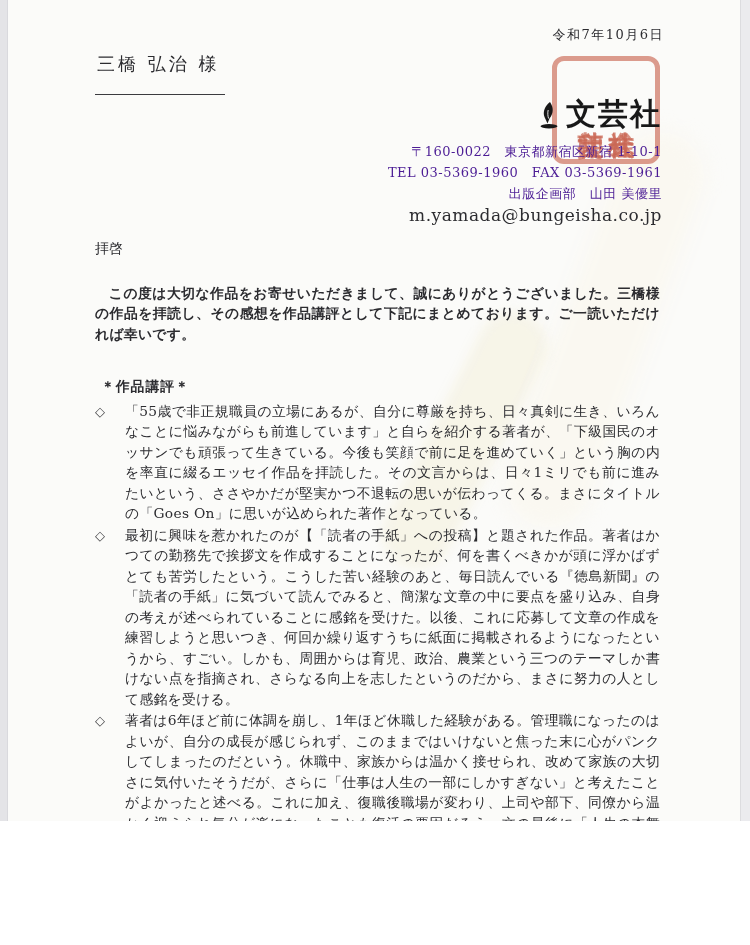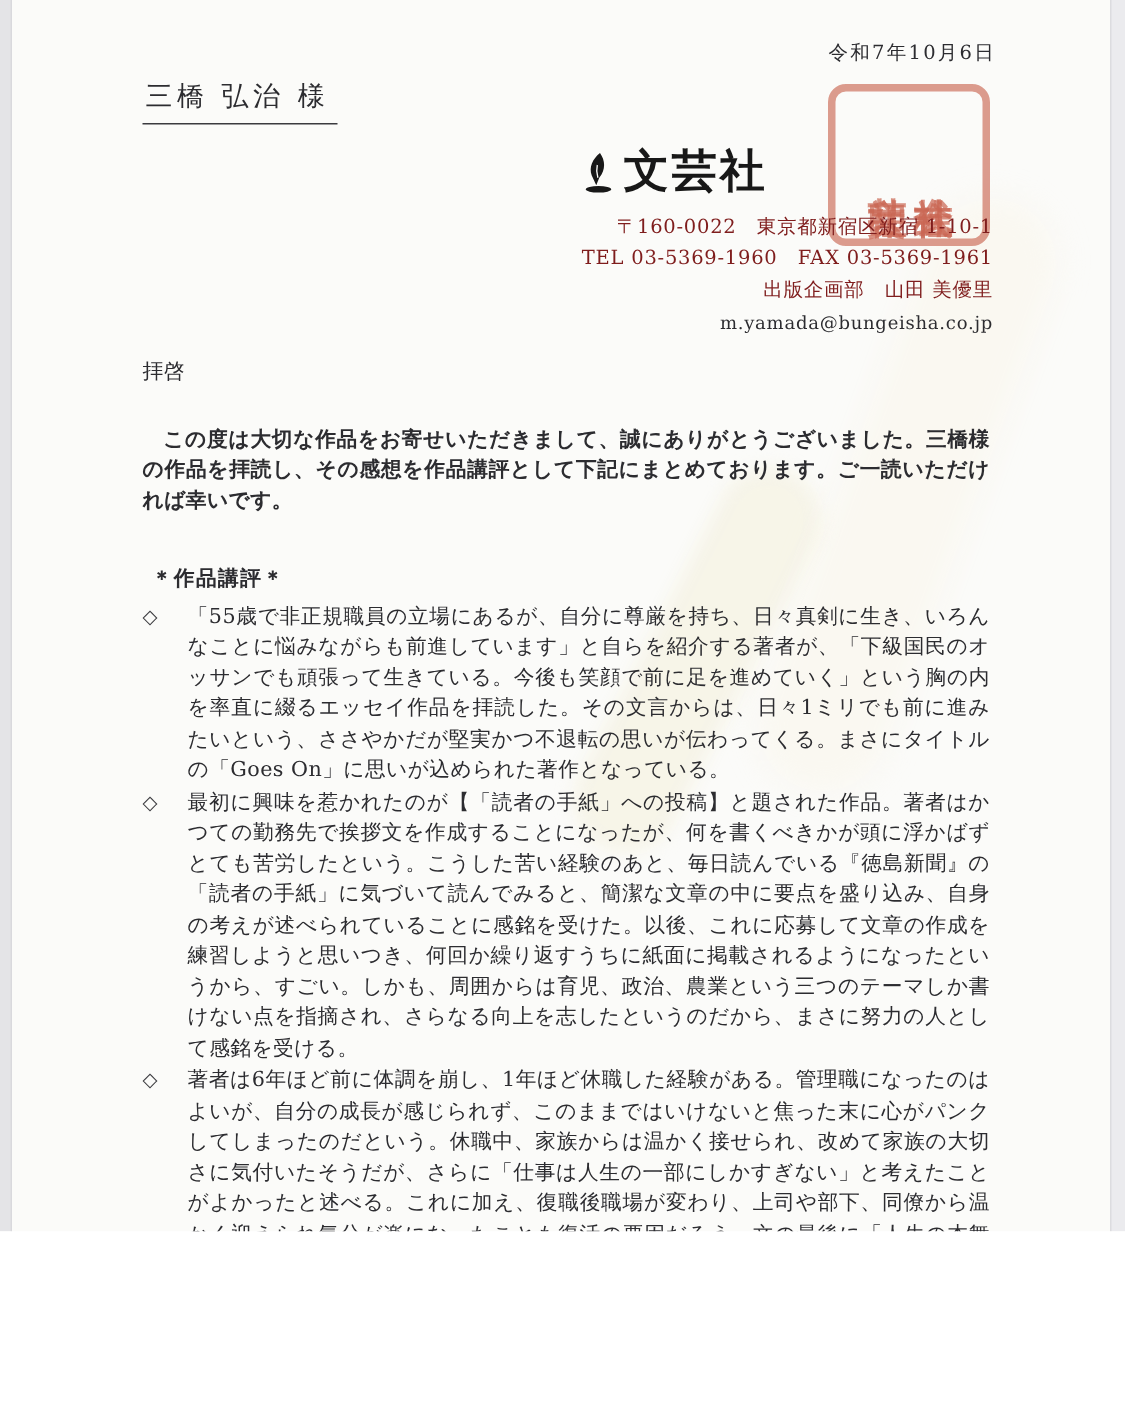--- a/index.html
+++ b/index.html
@@ -51,21 +51,21 @@
     position: absolute;
     top: 26px; right: 86px;
     font-size: 13px;
     letter-spacing: 1.5px;
   }
   .recipient {
     position: absolute;
     top: 52px; left: 95px;
     font-size: 18px;
     letter-spacing: 3px;
-    padding: 0 6px 6px 2px;
+    padding: 0 6px 18px 2px;
     border-bottom: 1.6px solid #3b3b3f;
   }
 
   
   .seal {
     position: absolute;
     top: 56px; right: 90px;
     width: 108px; height: 108px;
     border: 5px solid rgba(197, 88, 66, 0.65);
     border-radius: 12px;
@@ -90,38 +90,39 @@
   }
 
   .sender-block {
     position: absolute;
     top: 94px; right: 88px;
     text-align: right;
     z-index: 2;
   }
   .logo-row {
     display: flex;
+    justify-content: flex-end;
     align-items: center;
     gap: 6px;
     margin-bottom: 6px;
   }
   .logo-text {
     font-size: 30px;
     font-weight: bold;
     letter-spacing: 2px;
     color: #181818;
   }
   .sender-line {
     font-size: 13px;
     line-height: 21px;
     letter-spacing: 0.5px;
-    color: #7f1d1d;
+    color: #4c1d95;
   }
   .sender-email {
-    font-size: 12px;
+    font-size: 17px;
     line-height: 22px;
     letter-spacing: 0.5px;
   }
 
   .letter-body {
     position: absolute;
     top: 238px; left: 95px;
     width: 565px;
     font-size: 13.8px;
     line-height: 20.5px;

